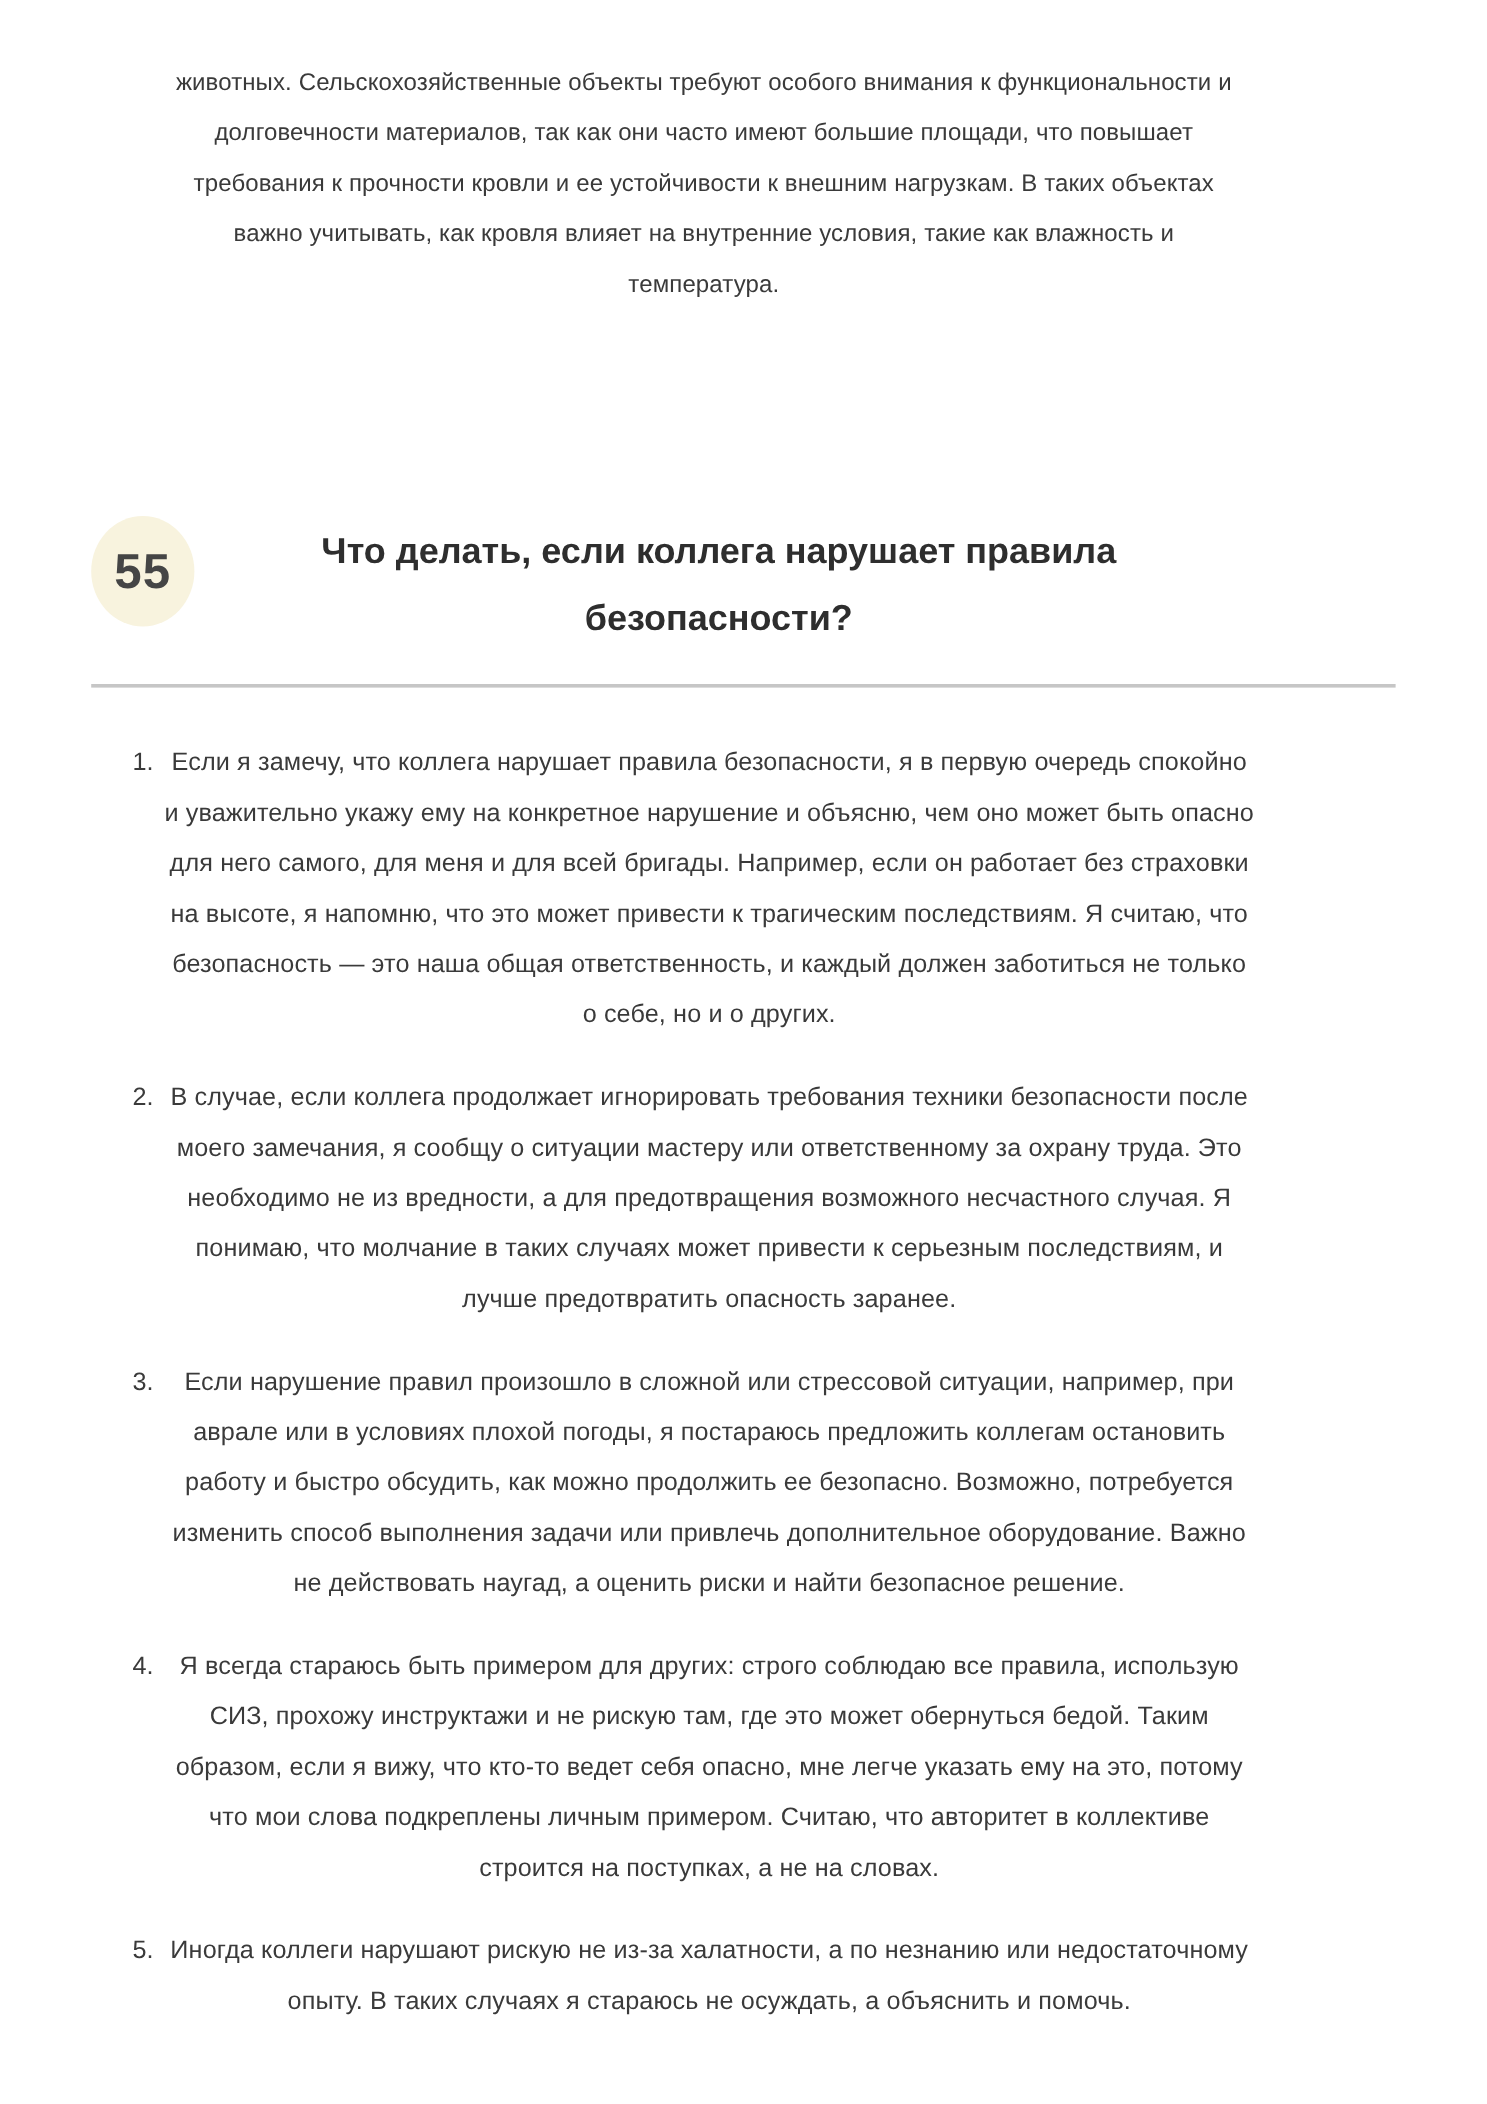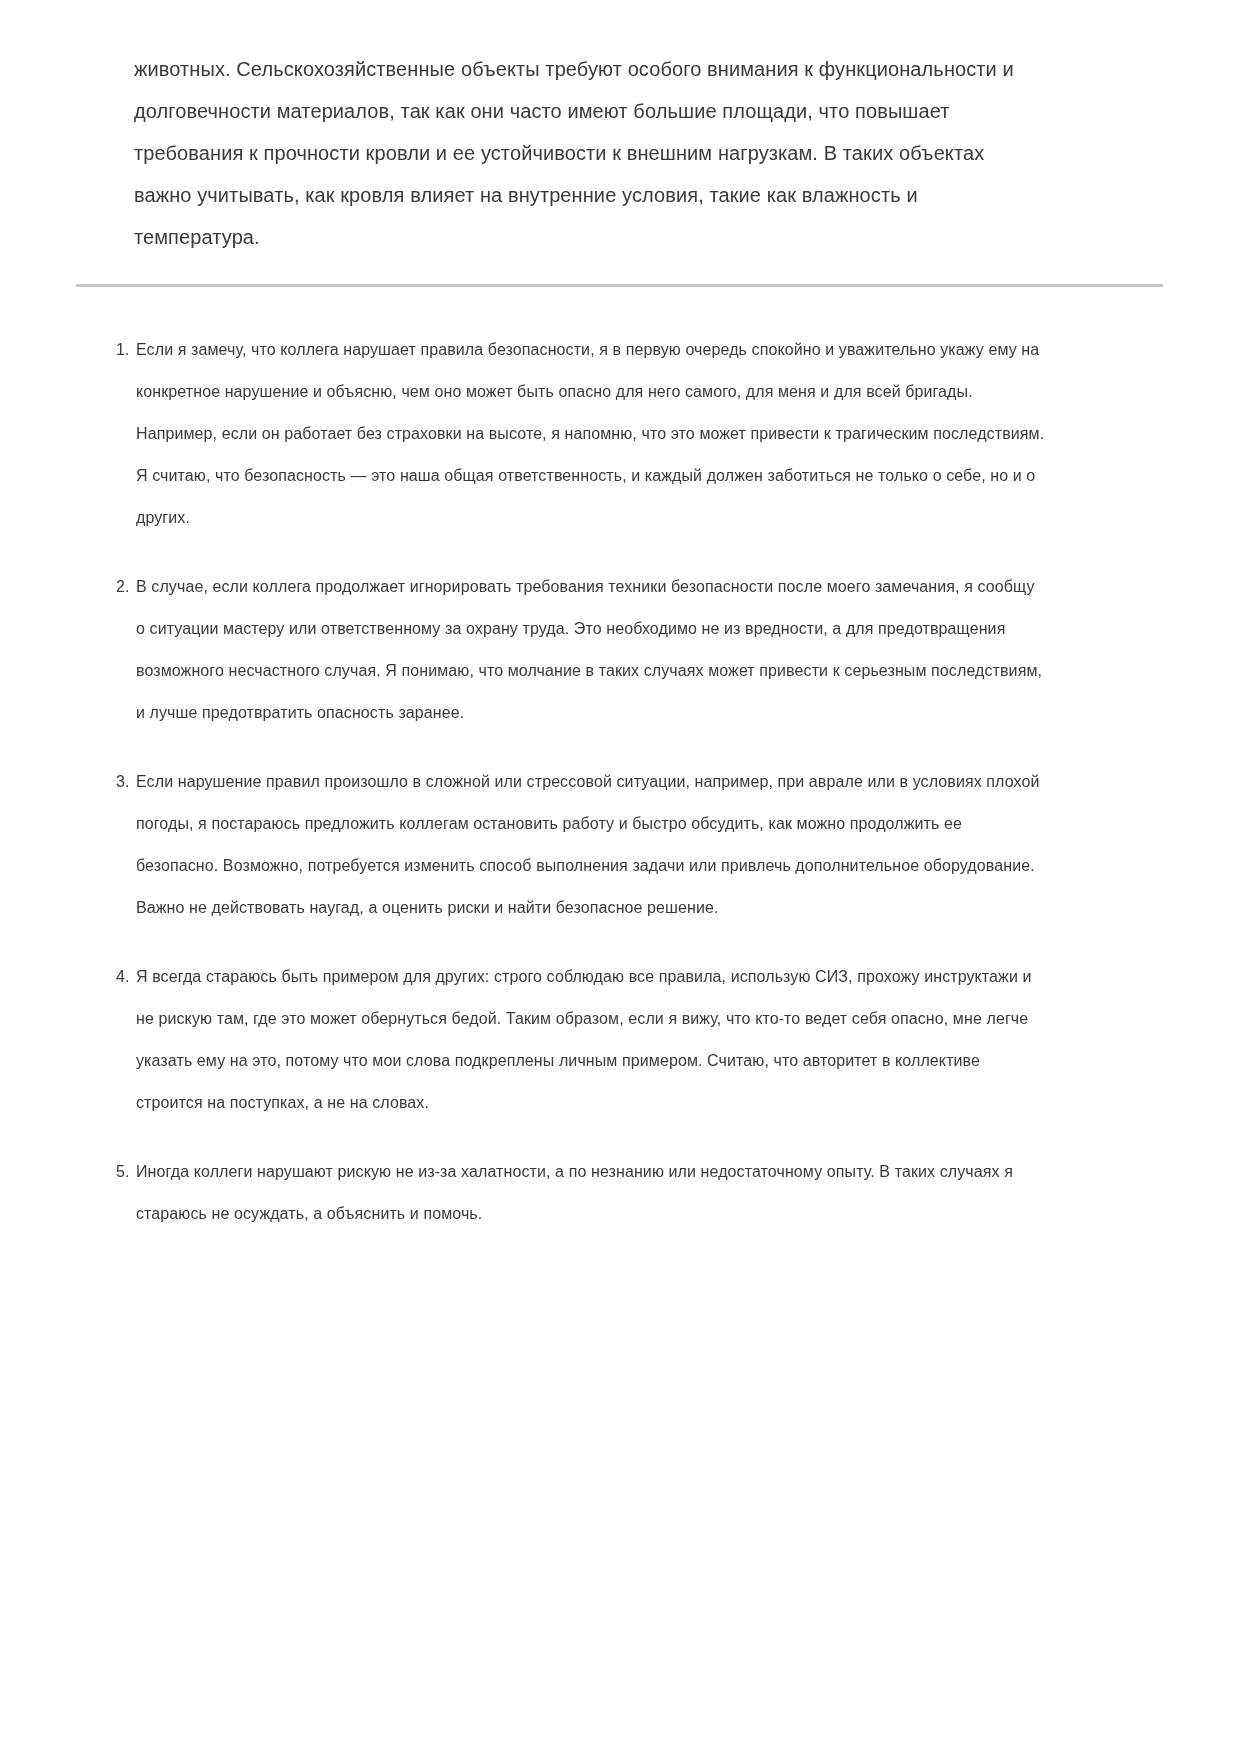--- a/index.html
+++ b/index.html
@@ -10,20 +10,21 @@
   body {
     width: 1239px;
     height: 1753px;
     font-family: "Liberation Sans", "DejaVu Sans", sans-serif;
     color: var(--text-color, #3a3a3a);
     position: relative;
     overflow: hidden;
   }
   .page {
     padding: 0 76px;
+    text-align: center;
   }
   .intro {
     margin: 48px 0 0 58px;
     width: 905px;
     font-size: 20px;
     line-height: 42px;
     letter-spacing: 0.1px;
   }
   .question-header {
     display: flex;
@@ -60,39 +61,45 @@
     margin-top: 26px;
     height: 3px;
     background: var(--divider-color, #c6c6c6);
     border: none;
     width: 100%;
   }
   .answers {
     margin: 42px 16px 0 0;
     padding-left: 58px;
     width: 912px;
-    font-size: 16px;
+    font-size: 21px;
     line-height: 42px;
     letter-spacing: 0.1px;
   }
   .answers li {
     margin-bottom: 27px;
     padding-left: 2px;
   }
   .answers li:last-child {
     margin-bottom: 0;
   }
 </style>
 </head>
 <body>
 
 <div class="page">
 
   <p class="intro">животных. Сельскохозяйственные объекты требуют особого внимания к функциональности и долговечности материалов, так как они часто имеют большие площади, что повышает требования к прочности кровли и ее устойчивости к внешним нагрузкам. В таких объектах важно учитывать, как кровля влияет на внутренние условия, такие как влажность и температура.</p>
 
+  <div class="question-header">
+    <div class="badge">
+      <span>55</span>
+    </div>
+    <h2 class="question-title">Что делать, если коллега нарушает правила безопасности?</h2>
+  </div>
 
   <div class="divider"></div>
 
   <ol class="answers">
     <li>Если я замечу, что коллега нарушает правила безопасности, я в первую очередь спокойно и уважительно укажу ему на конкретное нарушение и объясню, чем оно может быть опасно для него самого, для меня и для всей бригады. Например, если он работает без страховки на высоте, я напомню, что это может привести к трагическим последствиям. Я считаю, что безопасность — это наша общая ответственность, и каждый должен заботиться не только о себе, но и о других.</li>
     <li>В случае, если коллега продолжает игнорировать требования техники безопасности после моего замечания, я сообщу о ситуации мастеру или ответственному за охрану труда. Это необходимо не из вредности, а для предотвращения возможного несчастного случая. Я понимаю, что молчание в таких случаях может привести к серьезным последствиям, и лучше предотвратить опасность заранее.</li>
     <li>Если нарушение правил произошло в сложной или стрессовой ситуации, например, при аврале или в условиях плохой погоды, я постараюсь предложить коллегам остановить работу и быстро обсудить, как можно продолжить ее безопасно. Возможно, потребуется изменить способ выполнения задачи или привлечь дополнительное оборудование. Важно не действовать наугад, а оценить риски и найти безопасное решение.</li>
     <li>Я всегда стараюсь быть примером для других: строго соблюдаю все правила, использую СИЗ, прохожу инструктажи и не рискую там, где это может обернуться бедой. Таким образом, если я вижу, что кто-то ведет себя опасно, мне легче указать ему на это, потому что мои слова подкреплены личным примером. Считаю, что авторитет в коллективе строится на поступках, а не на словах.</li>
     <li>Иногда коллеги нарушают рискую не из-за халатности, а по незнанию или недостаточному опыту. В таких случаях я стараюсь не осуждать, а объяснить и помочь.</li>
   </ol>

